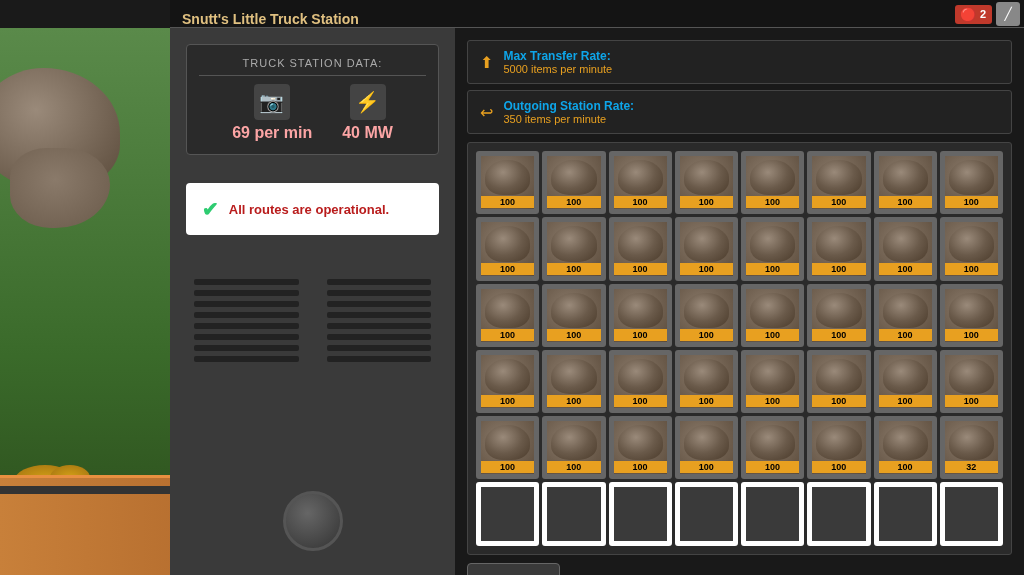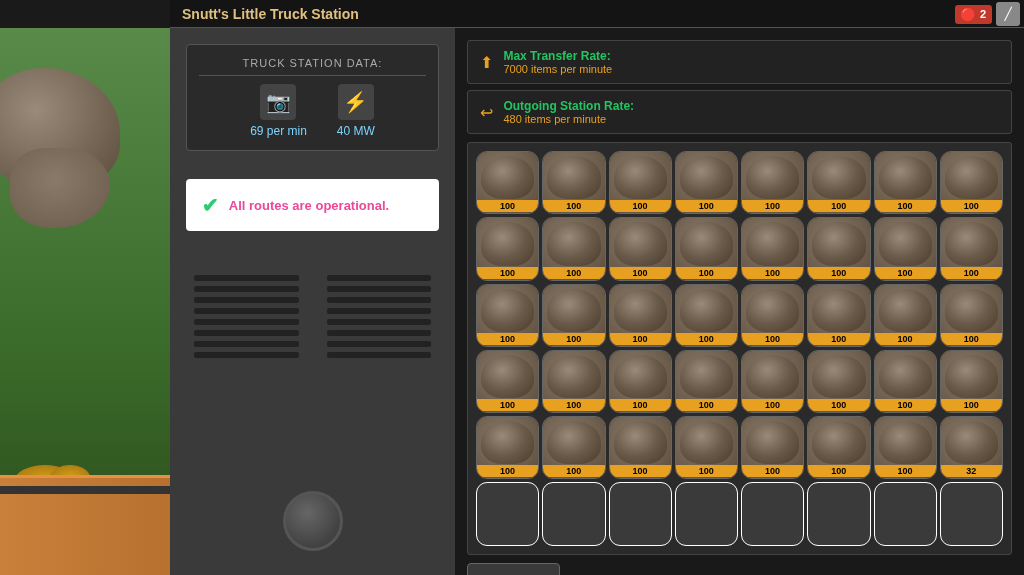--- a/index.html
+++ b/index.html
@@ -14,21 +14,21 @@
 
     
     .title-bar {
       position: absolute;
       top: 0; left: 170px;
       right: 0;
       height: 28px;
       background: rgba(20,20,20,0.85);
       border-bottom: 1px solid #555;
       display: flex;
-      align-items: center;
+      align-items: flex-end;
       padding: 0 12px;
     }
 
     .title-text {
       color: #e0c080;
       font-size: 14px;
       font-weight: bold;
     }
 
     
@@ -128,43 +128,44 @@
       background: #444;
       border-radius: 4px;
       display: flex;
       align-items: center;
       justify-content: center;
       font-size: 18px;
       color: white;
     }
 
     .station-value {
-      color: #7dd3fc;
-      font-size: 12px;
+      color: #fca5a5;
+      font-size: 16px;
       text-align: center;
+      font-weight: bold;
     }
 
     
     .status-box {
       background: white;
       border-radius: 4px;
       padding: 14px 16px;
       display: flex;
       align-items: center;
       gap: 10px;
     }
 
     .status-check {
       color: #2ecc71;
       font-size: 20px;
       font-weight: bold;
     }
 
     .status-text {
-      color: #ec4899;
+      color: #b91c1c;
       font-size: 13px;
       font-weight: bold;
     }
 
     
     .grille-area {
       display: flex;
       gap: 12px;
       padding: 8px 0;
       flex: 1;
@@ -224,21 +225,21 @@
       gap: 10px;
     }
 
     .transfer-icon {
       color: #e8a020;
       font-size: 16px;
       flex-shrink: 0;
     }
 
     .transfer-label {
-      color: #22c55e;
+      color: #0ea5e9;
       font-size: 12px;
       font-weight: bold;
     }
 
     .transfer-value {
       color: #e8a020;
       font-size: 11px;
     }
 
     
@@ -251,22 +252,22 @@
       display: grid;
       grid-template-columns: repeat(8, 1fr);
       gap: 3px;
       align-content: start;
     }
 
     .inventory-slot {
       width: 100%;
       aspect-ratio: 1;
       background: #3a3a3a;
-      border: 1px solid #ffffff;
-      border-radius: 11px;
+      border: 5px solid #ffffff;
+      border-radius: 3px;
       position: relative;
       display: flex;
       align-items: center;
       justify-content: flex-start;
       overflow: hidden;
     }
 
     .inventory-slot.filled {
       background: #4a3a2a;
       border-color: #666;
@@ -457,28 +458,28 @@
 
   </div>
 
   <div class="right-panel">
 
     <div class="transfer-info">
       <div class="transfer-row">
         <span class="transfer-icon">⬆</span>
         <div>
           <div class="transfer-label">Max Transfer Rate:</div>
-          <div class="transfer-value">7000 items per minute</div>
+          <div class="transfer-value">5000 items per minute</div>
         </div>
       </div>
       <div class="transfer-row">
         <span class="transfer-icon">↩</span>
         <div>
           <div class="transfer-label">Outgoing Station Rate:</div>
-          <div class="transfer-value">480 items per minute</div>
+          <div class="transfer-value">350 items per minute</div>
         </div>
       </div>
     </div>
 
     <div class="inventory-grid" id="inventory-grid">
     <div class="inventory-slot filled">
           <div class="item-image"></div>
           <div class="item-count">100</div>
         </div>
         <div class="inventory-slot filled">

